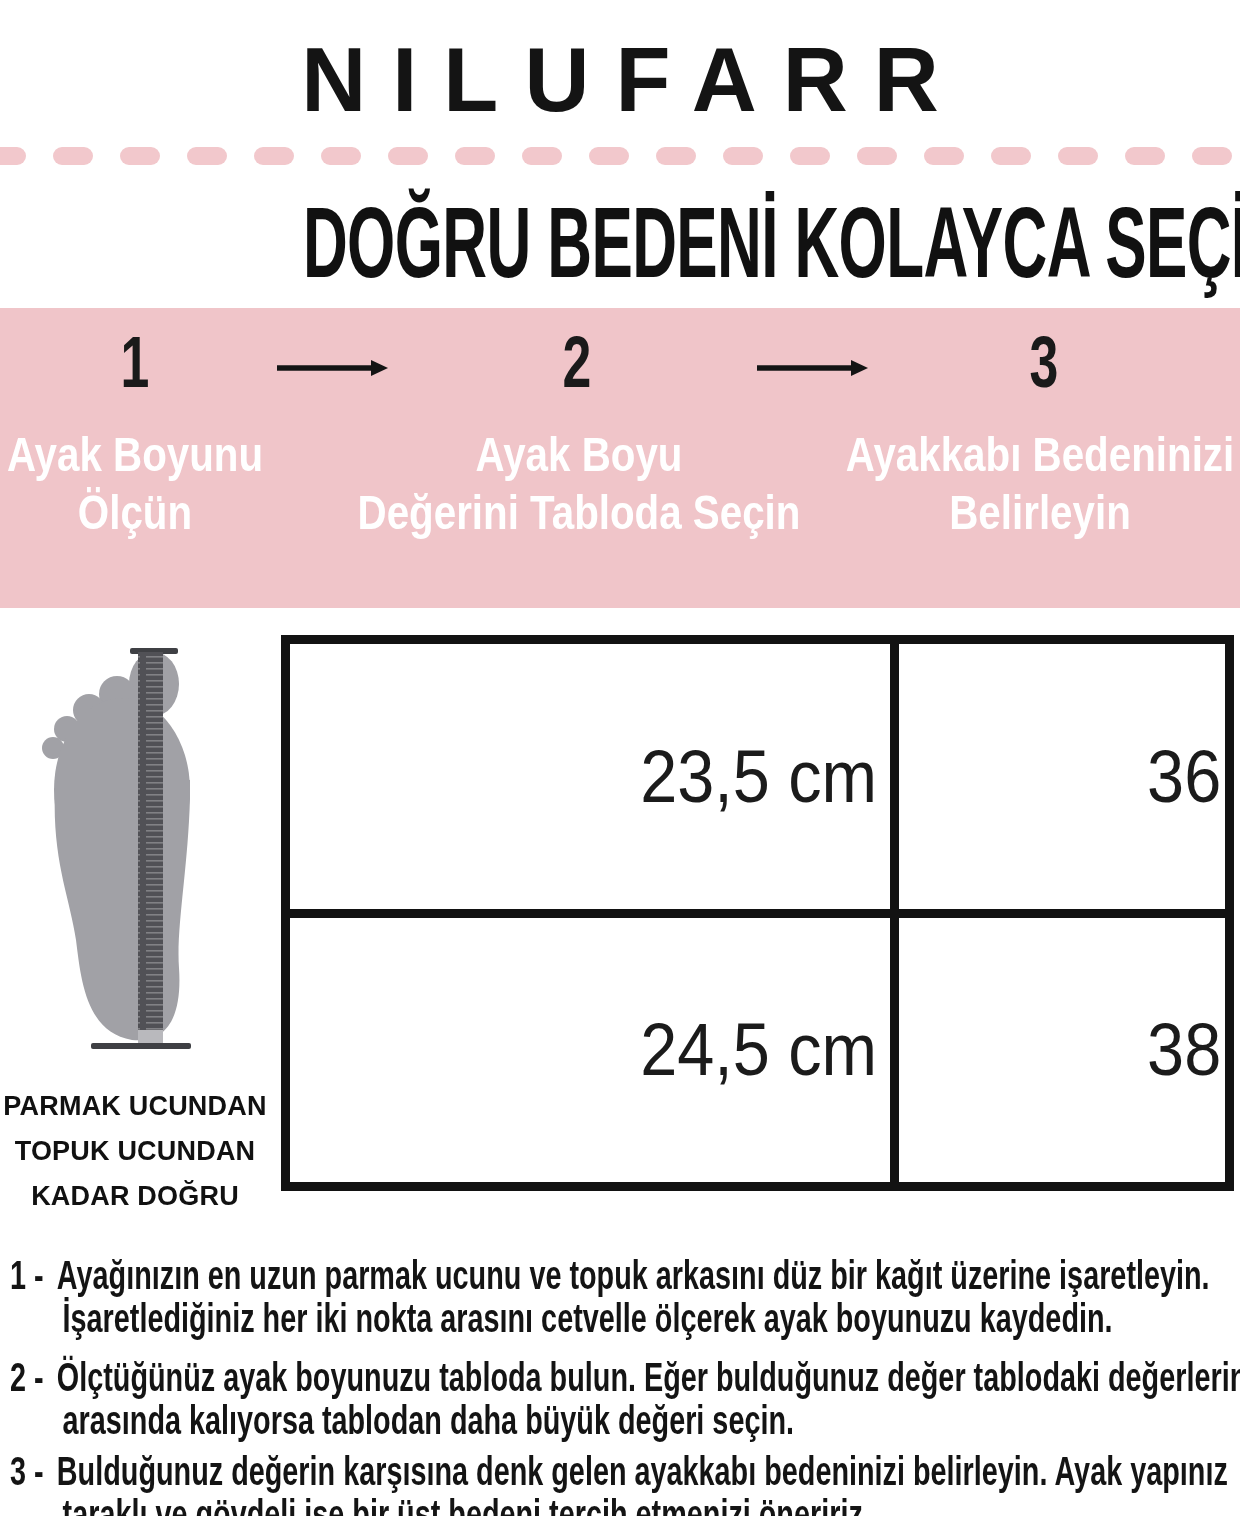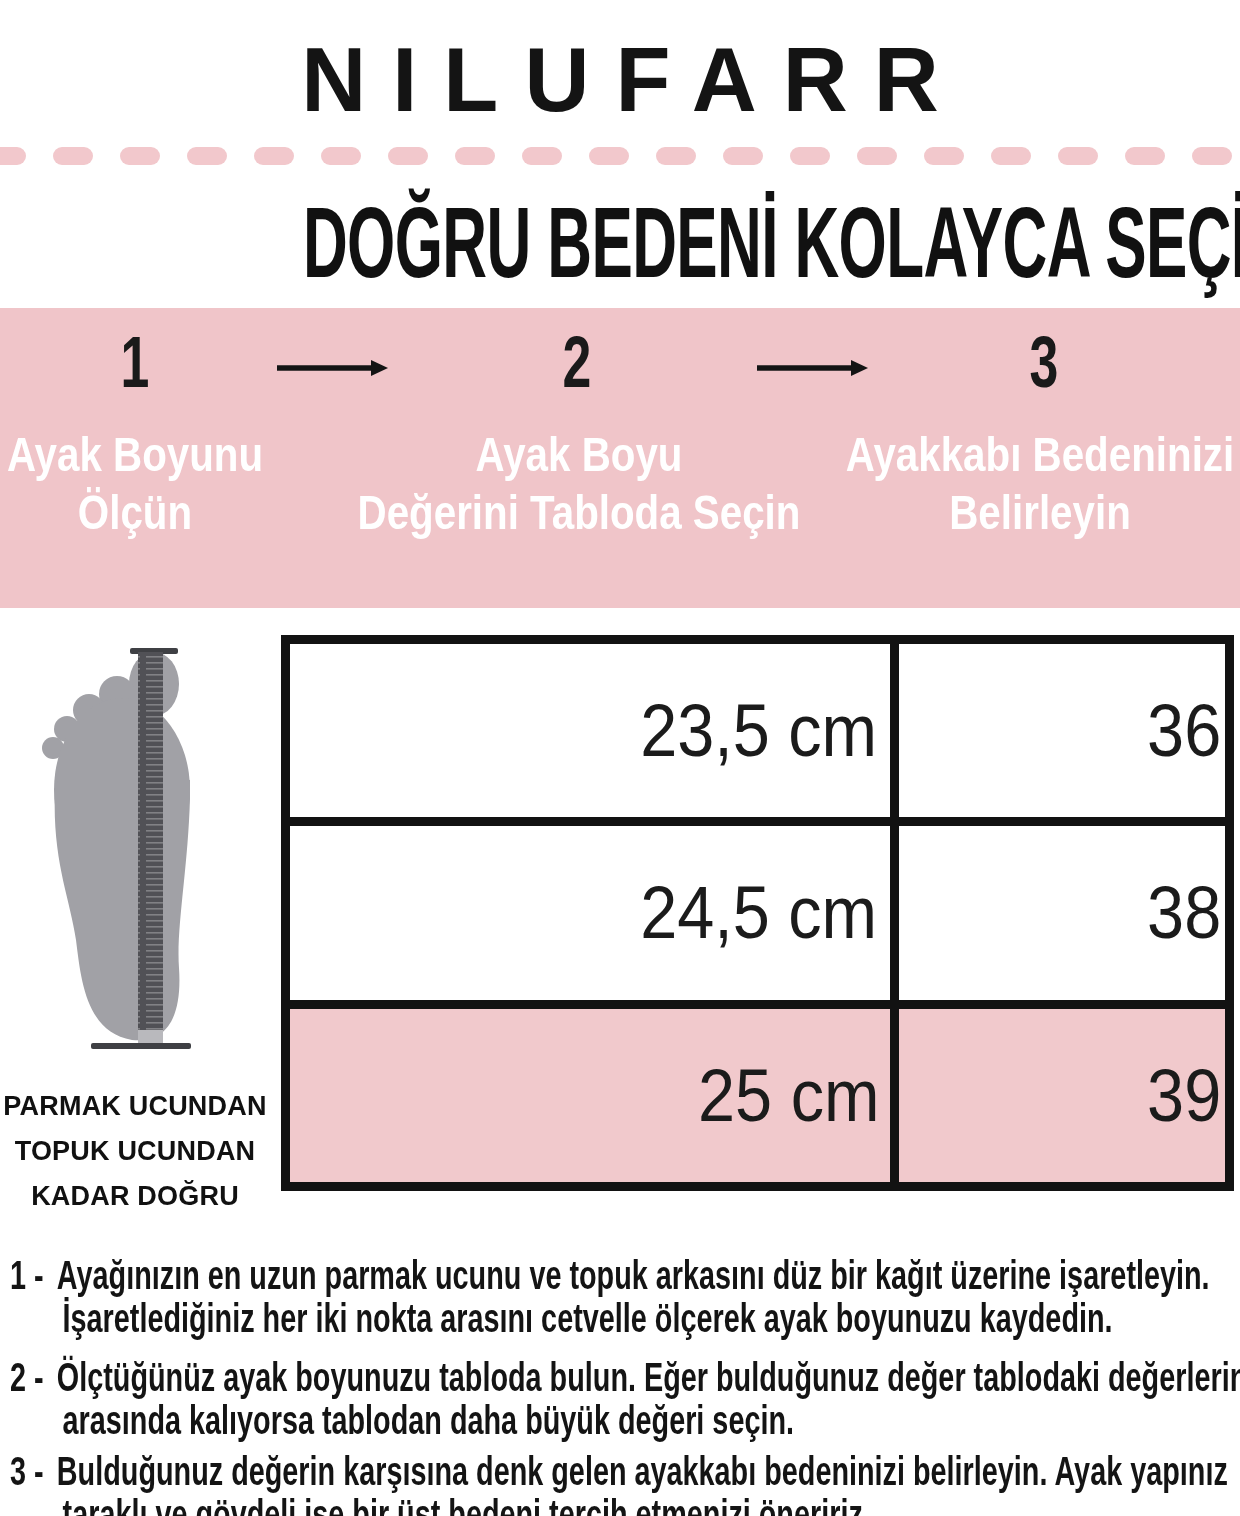--- a/index.html
+++ b/index.html
@@ -182,24 +182,20 @@
 <table class="size-table">
   <tbody>
     <tr>
       <td class="col-len"><span class="cell-text">23,5 cm</span></td>
       <td><span class="cell-text">36</span></td>
     </tr>
     <tr>
       <td class="col-len"><span class="cell-text">24,5 cm</span></td>
       <td><span class="cell-text">38</span></td>
     </tr>
-    <tr class="pink">
-      <td class="col-len"><span class="cell-text">25 cm</span></td>
-      <td><span class="cell-text">39</span></td>
-    </tr>
   </tbody>
 </table>
 
 <div class="instructions">
   <div class="instr m1">
     <div class="marker">1 -</div>
     <div>
       <div class="line">Ayağınızın en uzun parmak ucunu ve topuk arkasını düz bir kağıt üzerine işaretleyin.</div>
       <div class="line indent">İşaretlediğiniz her iki nokta arasını cetvelle ölçerek ayak boyunuzu kaydedin.</div>
     </div>

